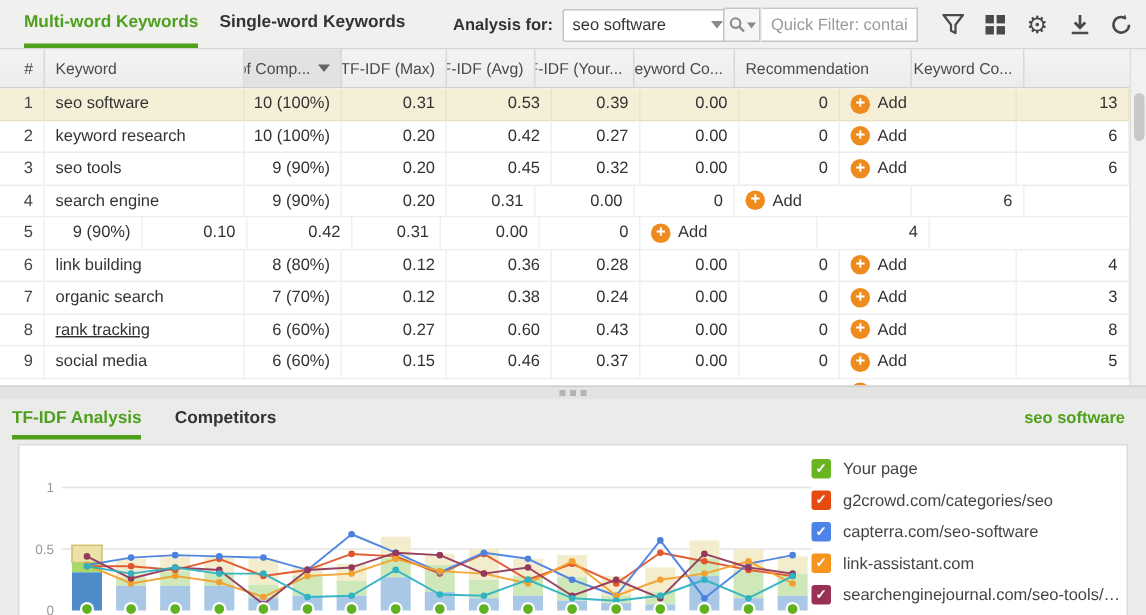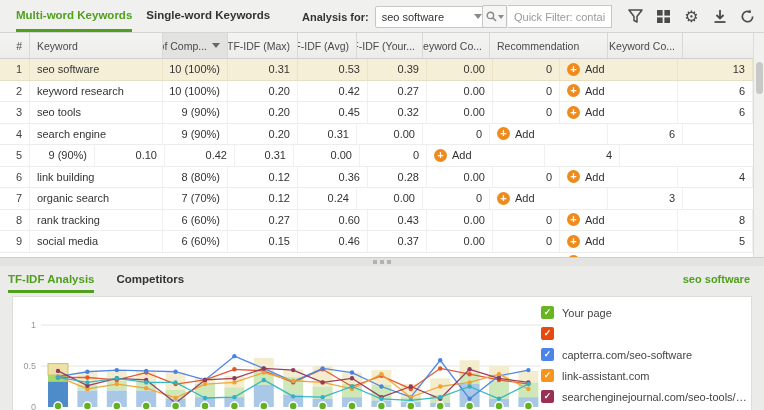--- a/index.html
+++ b/index.html
@@ -255,34 +255,35 @@
             <span>Add</span>
           </span>
         </div>
         <div class="td num" style="width: 75px;">4</div>
       </div>
       <div class="tr">
         <div class="td num rownum" style="width: 30px;">7</div>
         <div class="td " style="width: 133px;">organic search</div>
         <div class="td num" style="width: 65px;">7 (70%)</div>
         <div class="td num" style="width: 70px;">0.12</div>
+        <div class="td num" style="width: 70px;">0.38</div>
         <div class="td num" style="width: 59px;">0.24</div>
         <div class="td num" style="width: 66px;">0.00</div>
         <div class="td num" style="width: 67px;">0</div>
         <div class="td " style="width: 118px;">
           <span class="add-btn">
             <span class="add-ico">+</span>
             <span>Add</span>
           </span>
         </div>
         <div class="td num" style="width: 75px;">3</div>
       </div>
       <div class="tr">
         <div class="td num rownum" style="width: 30px;">8</div>
-        <div class="td " style="width: 133px;">rank tracking</div>
+        <div class="td " style="width: 133px; text-decoration: underline;">rank tracking</div>
         <div class="td num" style="width: 65px;">6 (60%)</div>
         <div class="td num" style="width: 70px;">0.27</div>
         <div class="td num" style="width: 70px;">0.60</div>
         <div class="td num" style="width: 59px; text-align: center;">0.43</div>
         <div class="td num" style="width: 66px;">0.00</div>
         <div class="td num" style="width: 67px;">0</div>
         <div class="td " style="width: 118px;">
           <span class="add-btn">
             <span class="add-ico">+</span>
             <span>Add</span>
@@ -493,20 +494,21 @@
           <circle cx="486" cy="109" r="4" fill="#61b221" stroke="#fff" stroke-width="1.5"></circle>
           <circle cx="515.4" cy="109" r="4" fill="#61b221" stroke="#fff" stroke-width="1.5"></circle>
         </svg>
       <div class="legend" id="legend">
           <div class="legend-item">
             <span class="cbox" style="background: rgb(104, 181, 33);">✓</span>
             <span class="legend-label">Your page</span>
           </div>
           <div class="legend-item">
             <span class="cbox" style="background: rgb(229, 74, 16);">✓</span>
+            <span class="legend-label">g2crowd.com/categories/seo</span>
           </div>
           <div class="legend-item">
             <span class="cbox" style="background: rgb(77, 132, 232);">✓</span>
             <span class="legend-label">capterra.com/seo-software</span>
           </div>
           <div class="legend-item">
             <span class="cbox" style="background: rgb(247, 148, 30);">✓</span>
             <span class="legend-label">link-assistant.com</span>
           </div>
           <div class="legend-item">

